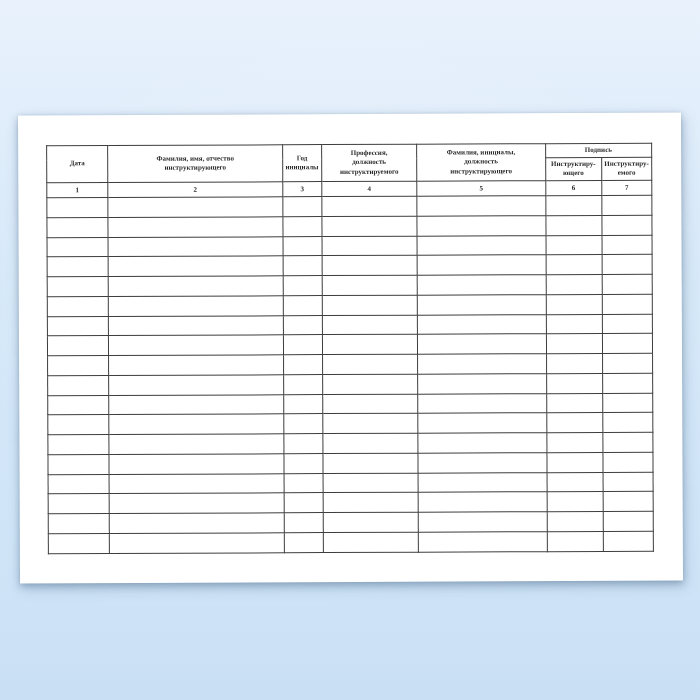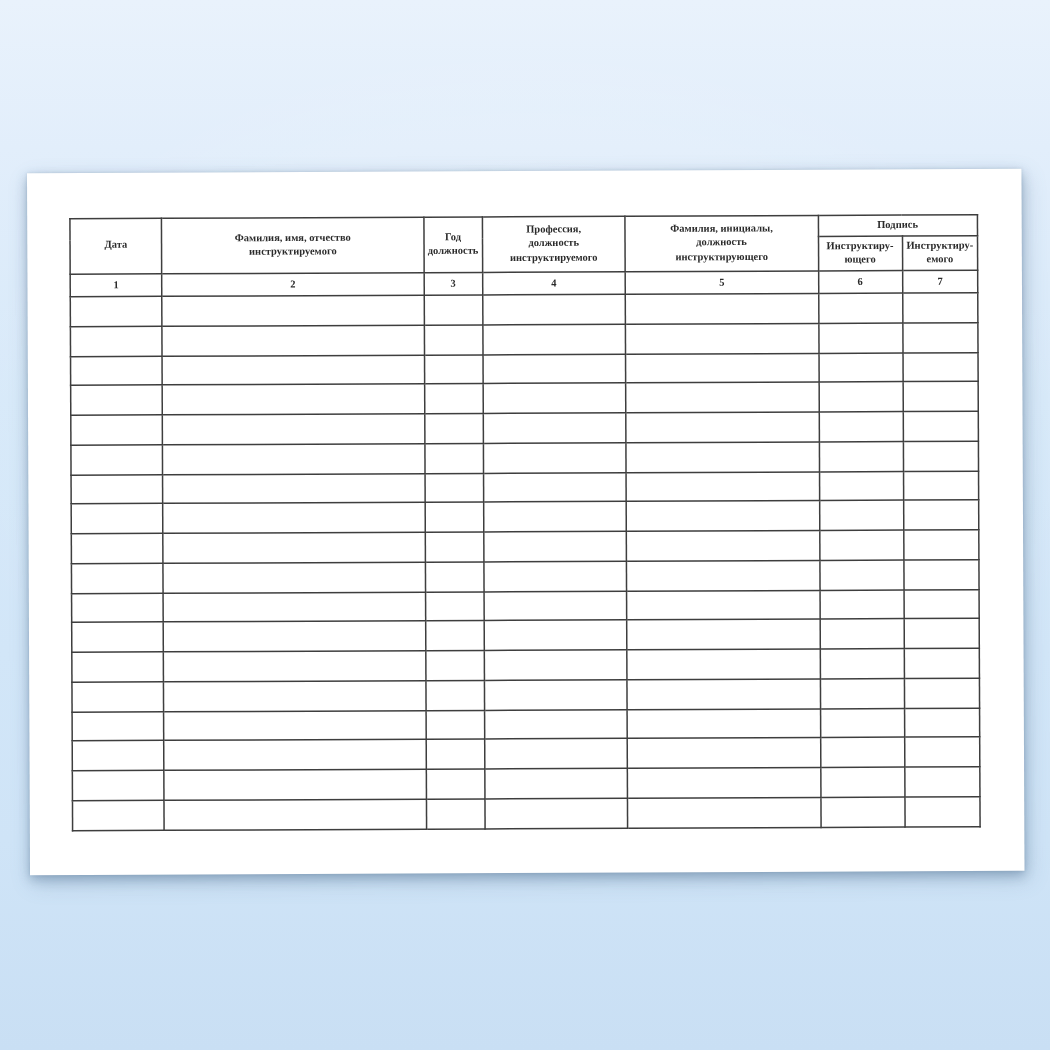--- a/index.html
+++ b/index.html
@@ -79,23 +79,23 @@
         <col style="width:6.4%">
         <col style="width:15.8%">
         <col style="width:21.2%">
         <col style="width:9.3%">
         <col style="width:8.3%">
       </colgroup>
       <thead>
         <tr class="group-row">
           <th rowspan="2">Дата</th>
           <th rowspan="2">Фамилия, имя, отчество
-инструктируемого</th>
+инструктирующего</th>
           <th rowspan="2">Год
-должность</th>
+инициалы</th>
           <th rowspan="2">Профессия,
 должность
 инструктируемого</th>
           <th rowspan="2">Фамилия, инициалы,
 должность
 инструктирующего</th>
           <th colspan="2">Подпись</th>
         </tr>
         <tr class="subhead-row">
           <th>Инструктиру-

